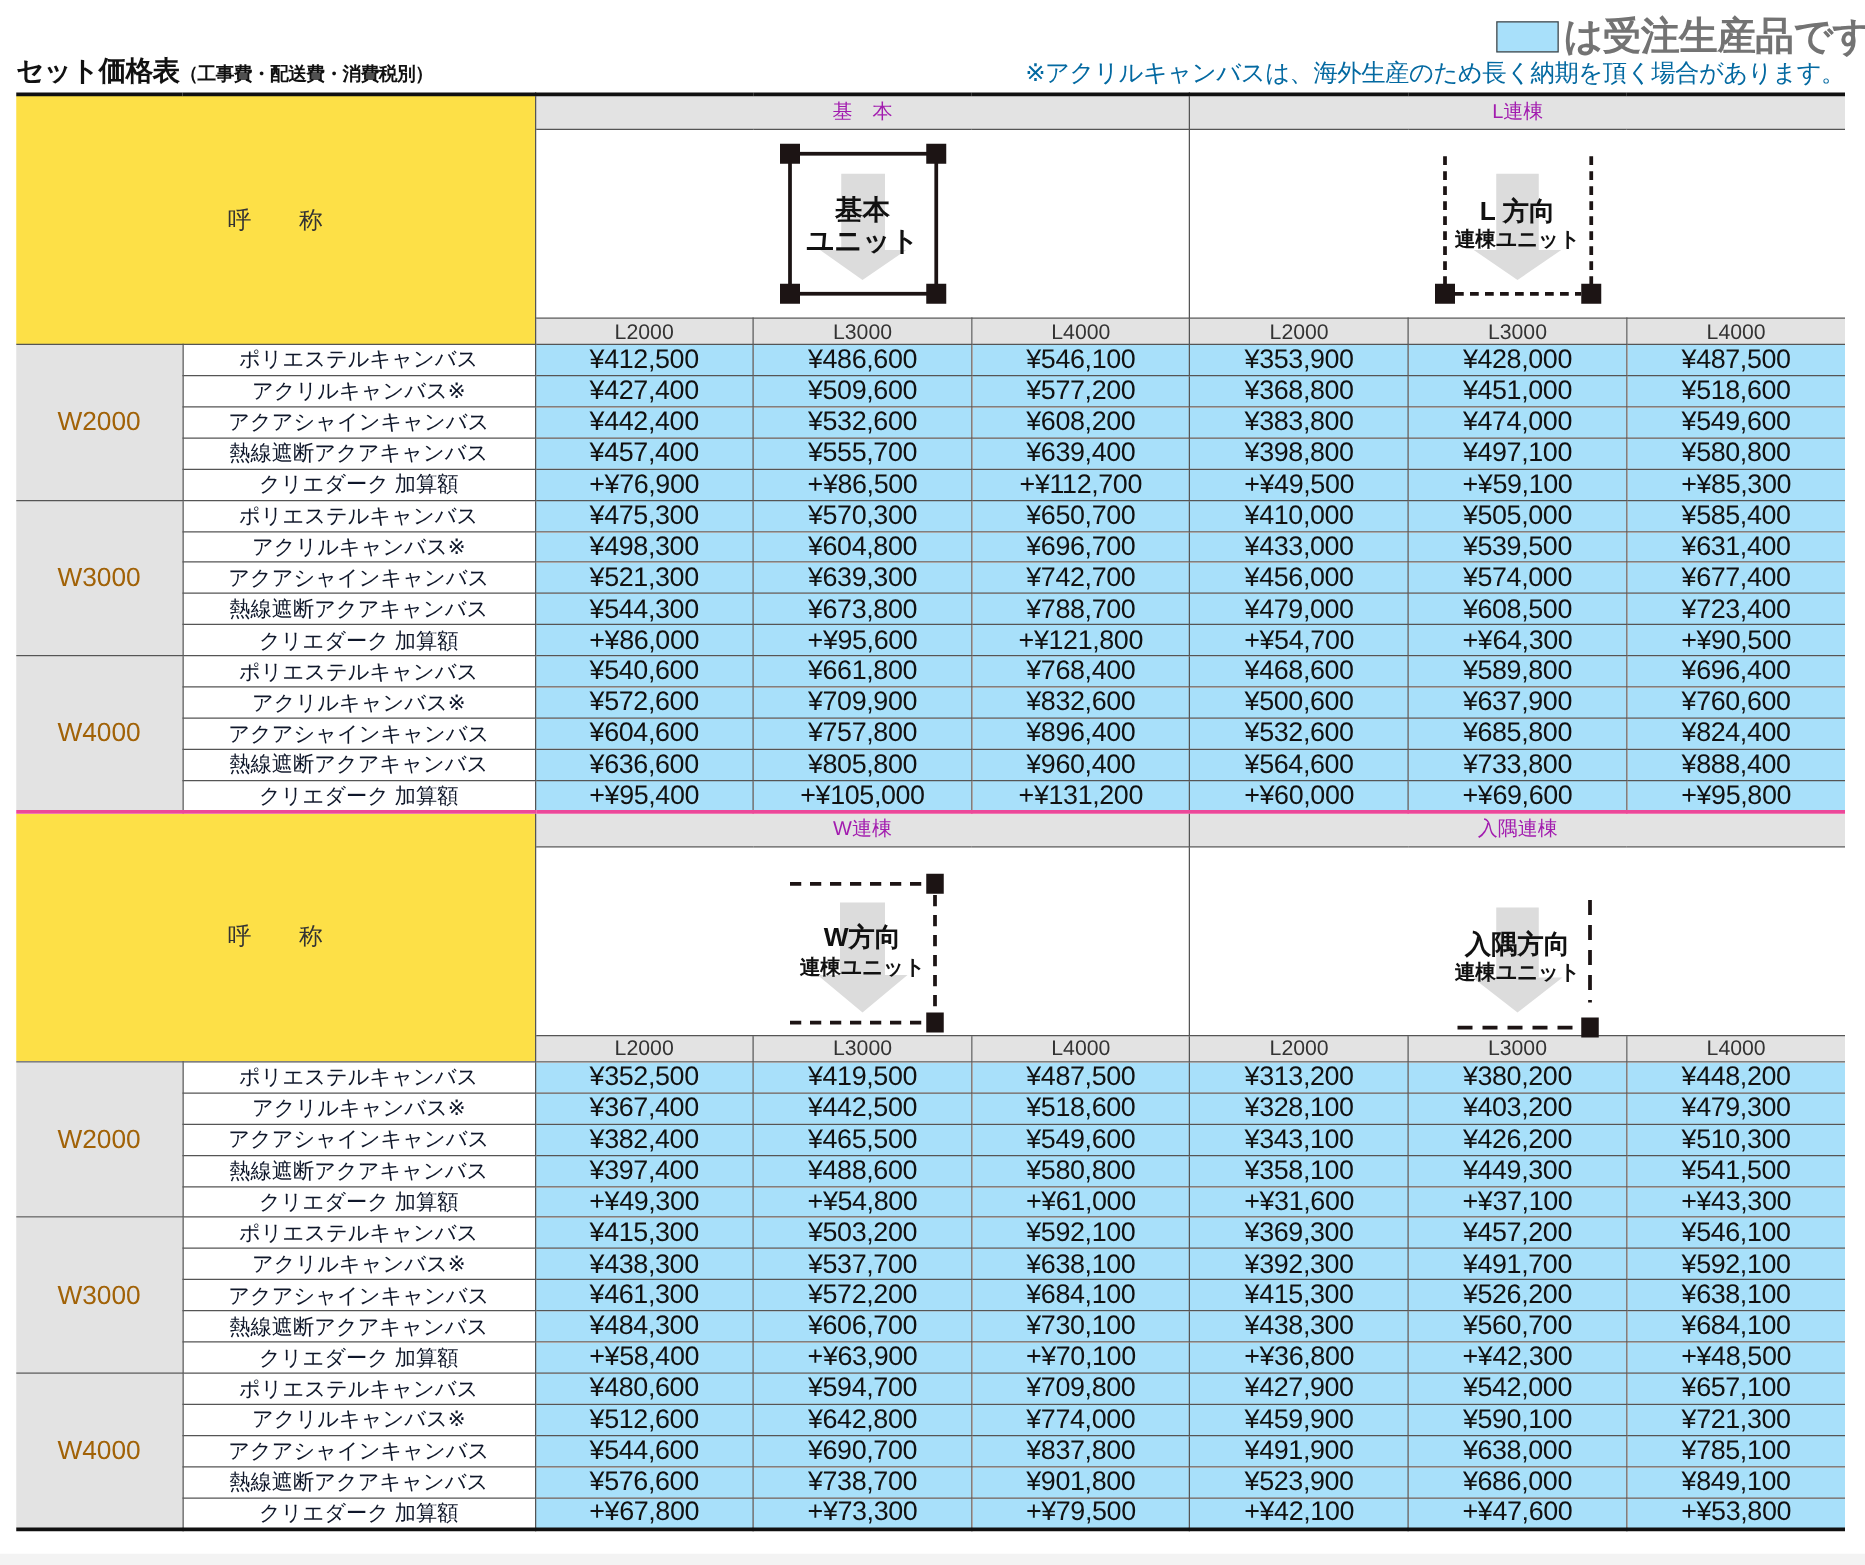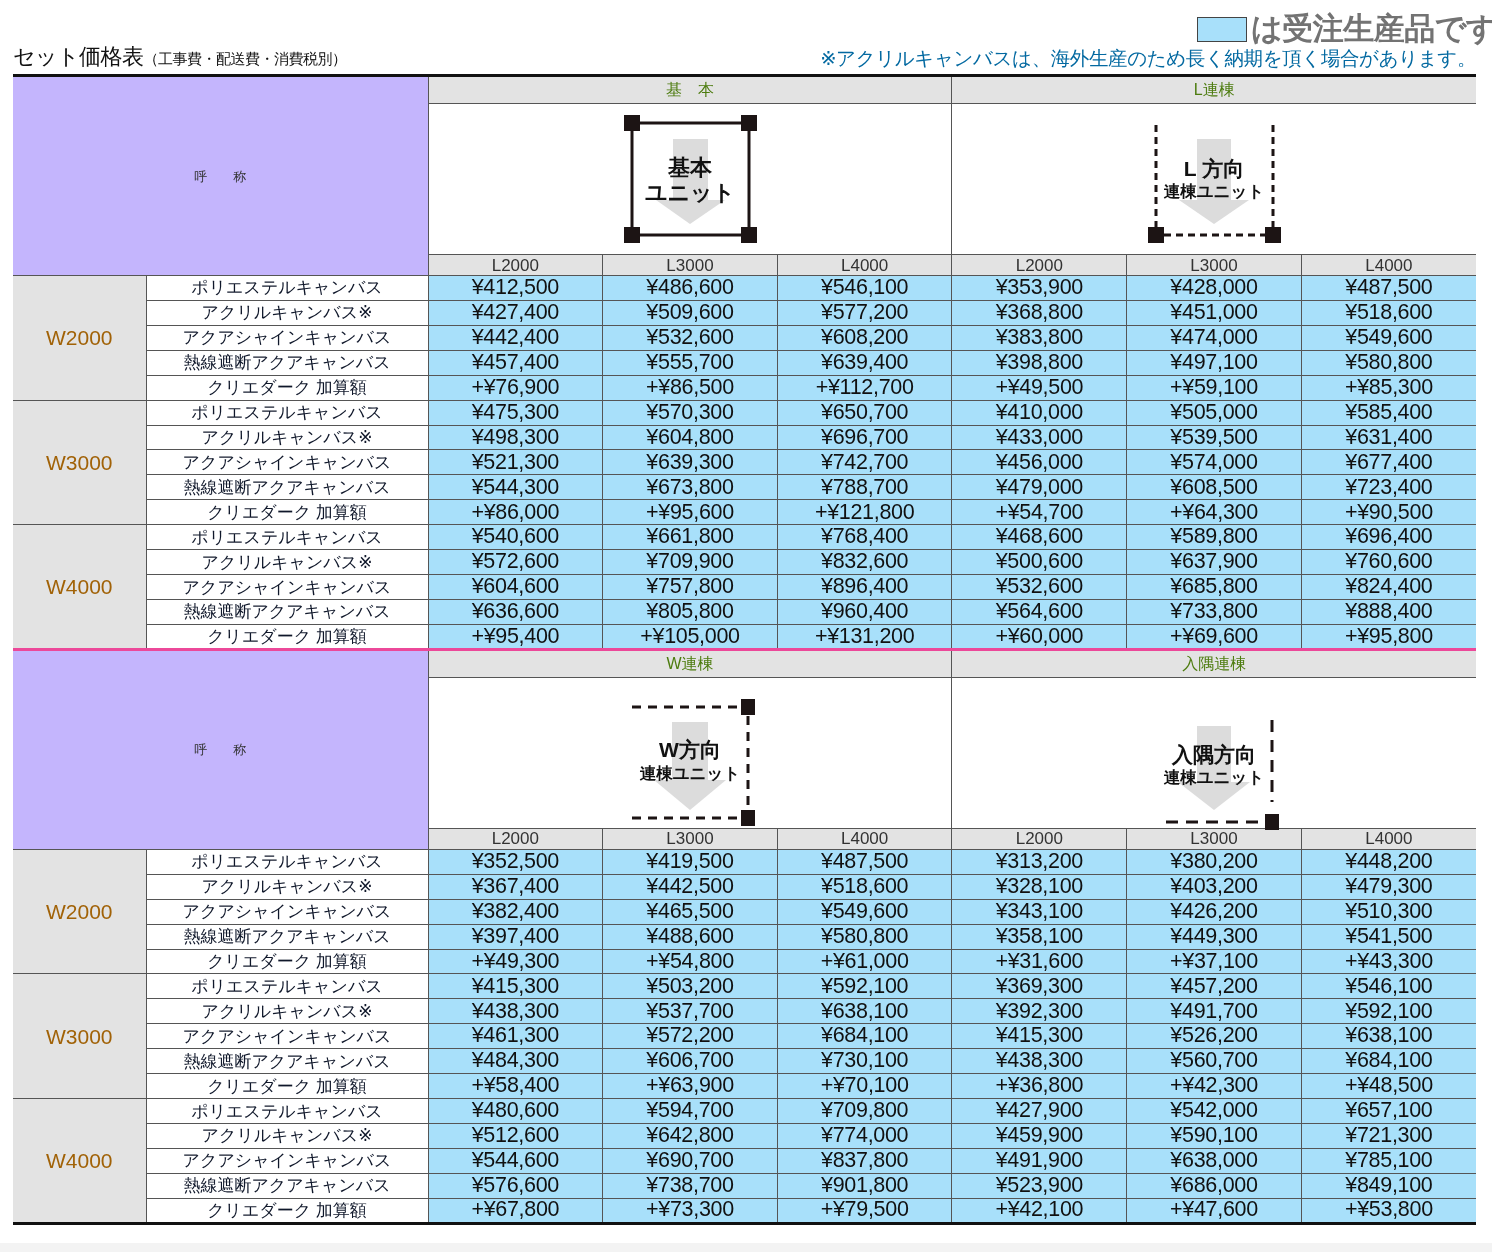--- a/index.html
+++ b/index.html
@@ -1,36 +1,36 @@
 <!DOCTYPE html>
 <html><head>
 <meta charset="utf-8">
 <style>
   html, body { margin:0; padding:0; background:#ffffff; }
   body { width:1492px; height:1252px; position:relative; overflow:hidden;
          font-family:"Liberation Sans", "DejaVu Sans", sans-serif; color:#222; }
-  .title { position:absolute; left:13px; top:42px; white-space:nowrap; color:#111; font-weight:normal; }
+  .title { position:absolute; left:13px; top:42px; white-space:nowrap; color:#111; font-weight:bold; }
   .title .main { font-size:22px; letter-spacing:-0.5px; }
   .title .sub { font-size:15px; letter-spacing:-0.5px; }
   .legend { position:absolute; left:1197px; top:8px; display:flex; align-items:center; white-space:nowrap; }
   .legend .swatch { width:48px; height:23px; border:1.5px solid #444; background:#a8e0fa; margin-right:4px; }
   .legend .txt { font-size:31px; color:#737373; font-weight:bold; letter-spacing:-0.5px; }
   .note { position:absolute; right:16px; top:45px; font-size:19.5px; color:#0369a1; white-space:nowrap; letter-spacing:-0.4px; }
 
   table.price-table { position:absolute; left:13px; top:74px; width:1463px; border-collapse:collapse;
           table-layout:fixed; border-top:3px solid #111; border-bottom:3px solid #111; }
   table.price-table td { padding:0; border:1px solid #555; text-align:center; vertical-align:middle;
           overflow:hidden; white-space:nowrap; line-height:1; }
   tr.grp-row { height:28px; }
   tr.diag-row { height:151px; }
   tr.len-row { height:21px; }
   tr.data-row { height:24.93px; }
   tr.sec-top td { border-top:3px solid #ec4899; }
-  td.naming { background:#c4b5fd; color:#333; font-size:13px; border-left:none !important; }
-  td.grp { background:#e3e3e3; color:#4d7c0f; font-size:16px; }
+  td.naming { background:#fde047; color:#333; font-size:19px; border-left:none !important; }
+  td.grp { background:#e3e3e3; color:#a21caf; font-size:16px; }
   td.diag { background:#ffffff; }
   td.len { background:#e3e3e3; color:#333; font-size:17px; }
   td.w { background:#e3e3e3; color:#a16207; font-size:21px; border-left:none !important; }
   td.name { background:#ffffff; color:#0f172a; font-size:17px; }
   td.price { background:#a8e0fa; color:#111; font-size:21.5px; letter-spacing:-0.3px; }
   td.grp:last-child, td.diag:last-child, td.len:last-child, td.price:last-child { border-right:none; }
   tr.wg-top td { border-top:1.5px solid #333; }
 
   .diagram { position:absolute; width:464px; height:151px; pointer-events:none; }
   .diagram svg { display:block; }

